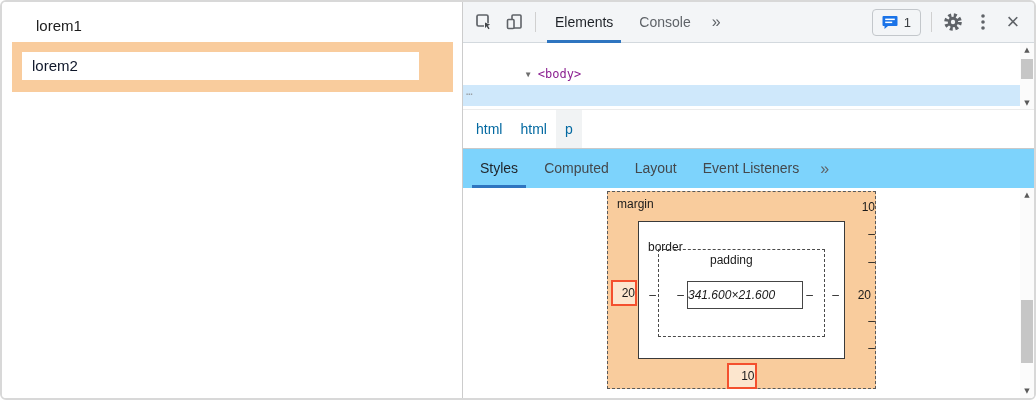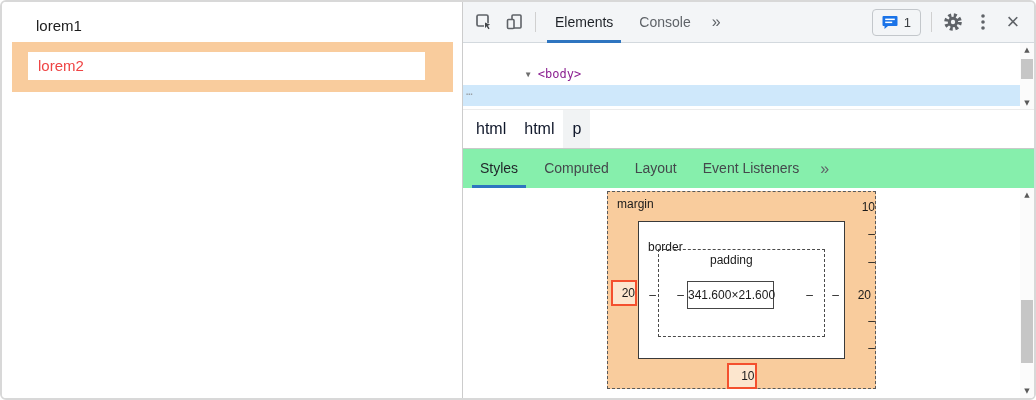--- a/index.html
+++ b/index.html
@@ -4,22 +4,22 @@
 <style>
   * { margin:0; padding:0; box-sizing:border-box; }
   body { background:#fff; font-family:"Liberation Sans", sans-serif; }
   .shot { position:relative; width:1036px; height:400px; border:2px solid #d8d8d8;
           border-radius:6px; background:#fff; display:flex; overflow:hidden; }
 
   
   .page-pane { position:relative; width:461px; background:#fff; border-right:1px solid #cccccc; flex:none; }
   .page-p1 { position:absolute; left:34px; top:15px; font-size:15px; color:#1c1c1c; }
   .margin-overlay { position:absolute; left:10px; top:40px; width:441px; height:50px; background:#f9cc9d; }
-  .content-box { position:absolute; left:16px; top:10px; width:397px; height:28px; background:#fff;
-                 line-height:28px; padding-left:10px; font-size:15px; color:#ef4444; }
+  .content-box { position:absolute; left:10px; top:10px; width:397px; height:28px; background:#fff;
+                 line-height:28px; padding-left:10px; font-size:15px; color:#0f172a; }
 
   
   .devtools { flex:1; display:flex; flex-direction:column; min-width:0; }
 
   .toolbar { height:41px; background:#f3f5f7; border-bottom:1px solid #d3d9de;
              display:flex; align-items:center; padding:0 6px; flex:none; }
   .icon-btn { background:none; border:none; width:26px; height:26px; display:flex;
               align-items:center; justify-content:center; margin:0 2px; cursor:pointer; color:#5f6368; }
   .vdiv { width:1px; height:20px; background:#d0d0d0; margin:0 6px; flex:none; }
   .dt-tab { position:relative; height:41px; line-height:40px; padding:0 13px; font-size:14px;
@@ -46,39 +46,39 @@
   .sb-arrow { position:absolute; left:0; width:14px; height:12px; text-align:center; font-size:7px;
               color:#5a5a5a; font-family:"DejaVu Sans", sans-serif; line-height:12px; cursor:pointer; }
   .sb-arrow.up { top:1px; } .sb-arrow.down { bottom:1px; }
   .sb-thumb { position:absolute; left:1px; width:12px; background:#c6c6c6; cursor:pointer; }
   .treesb { top:0; height:67px; }
   .treesb .sb-thumb { top:16px; height:20px; }
   .stylessb { top:0; bottom:0; }
   .stylessb .sb-thumb { top:112px; height:63px; }
 
   .breadcrumb { height:38px; display:flex; align-items:stretch; padding-left:4px; flex:none; background:#fff; }
-  .crumb { line-height:38px; padding:0 9px; font-size:16px; color:#0f172a; cursor:pointer; }
+  .crumb { line-height:38px; padding:0 9px; font-size:14px; color:#0369a1; cursor:pointer; }
   .crumb.sel { background:#f1f3f4; }
 
-  .styles-tabbar { height:40px; background:#86efac; border-top:1px solid #c9c9c9; display:flex;
+  .styles-tabbar { height:40px; background:#7dd3fc; border-top:1px solid #c9c9c9; display:flex;
                    align-items:stretch; padding-left:4px; font-size:14px; flex:none; }
   .st-tab { position:relative; line-height:39px; padding:0 13px; color:#44484c; cursor:pointer; white-space:nowrap; }
   .st-tab.active { color:#1f2328; }
   .st-tab.active::after { content:""; position:absolute; left:5px; right:5px; bottom:0; height:3px; background:#2e75c0; }
   .st-tab.more { font-size:16px; color:#5f6368; padding:0 8px; }
 
   .styles-content { position:relative; flex:1; background:#fff; overflow:hidden; }
 
   
   .boxmodel { position:absolute; left:144px; top:3px; width:269px; height:198px;
               background:#f9cc9d; border:1px dashed #595959; font-size:12px; color:#1a1a1a; }
   .bm-border  { position:absolute; left:30px; top:29px; width:207px; height:138px; background:#fff; border:1px solid #3a3a3a; }
   .bm-padding { position:absolute; left:50px; top:57px; width:167px; height:88px; border:1px dashed #4a4a4a; }
-  .bm-content { position:absolute; left:79px; top:89px; width:87px; height:28px; background:#fff;
-                border:1px solid #454545; text-align:left; line-height:26px; }
+  .bm-content { position:absolute; left:79px; top:89px; width:116px; height:28px; background:#fff;
+                border:1px solid #454545; text-align:left; line-height:26px;font-style:italic; }
   .bm-lab { position:absolute; }
   .lab-margin  { left:9px;  top:5px;  }
   .lab-border  { left:40px; top:48px; }
   .lab-padding { left:60px; top:61px;padding-left:42px; }
   .bm-val { position:absolute; height:22px; line-height:22px; text-align:right; }
   .v-center { left:0; right:0; }
   .v-mt { top:4px; }  .v-bt { top:31px; } .v-pt { top:59px; }
   .v-pb { top:118px; } .v-bb { top:145px; }
   .v-side { top:92px; width:12px; }
   .v-bl { left:36px; } .v-pl { left:64px; } .v-pr { left:193px; } .v-br { left:219px; }

